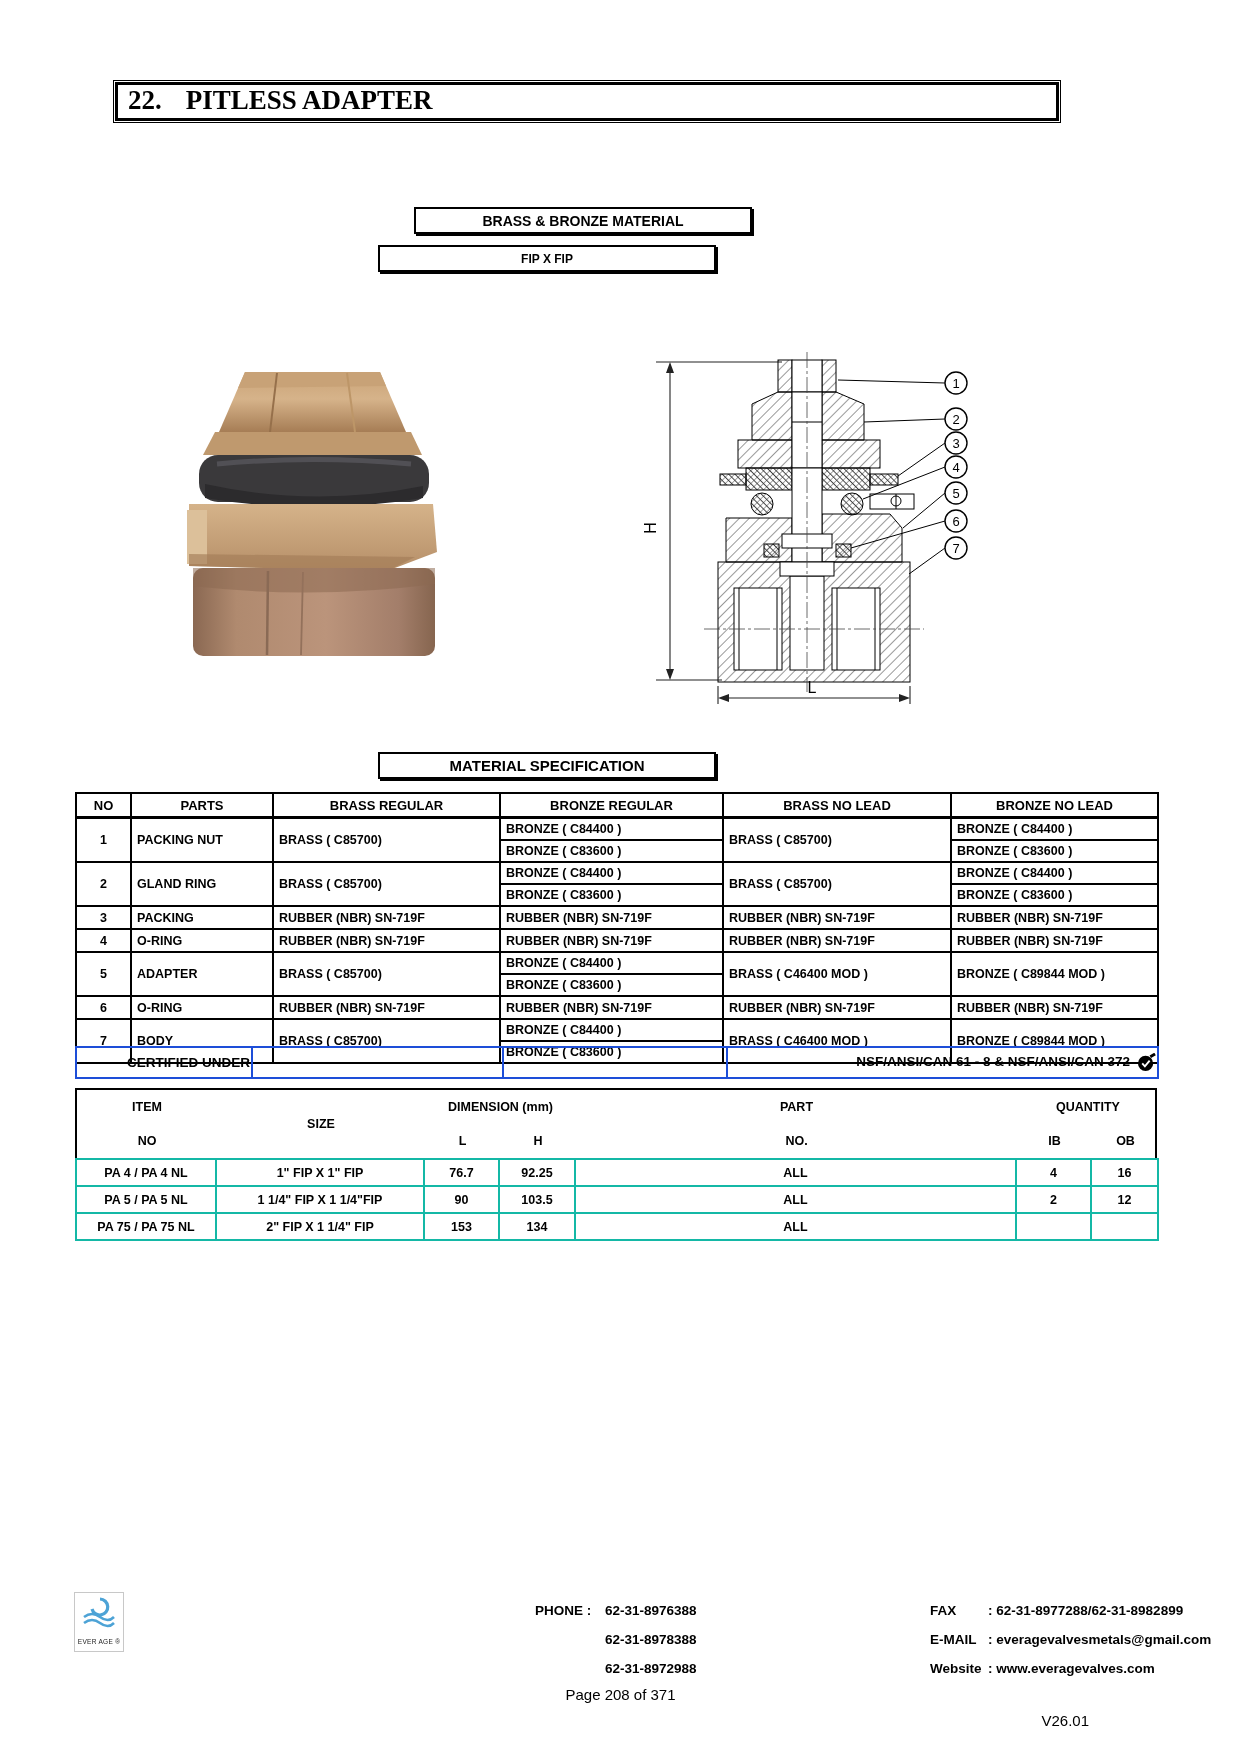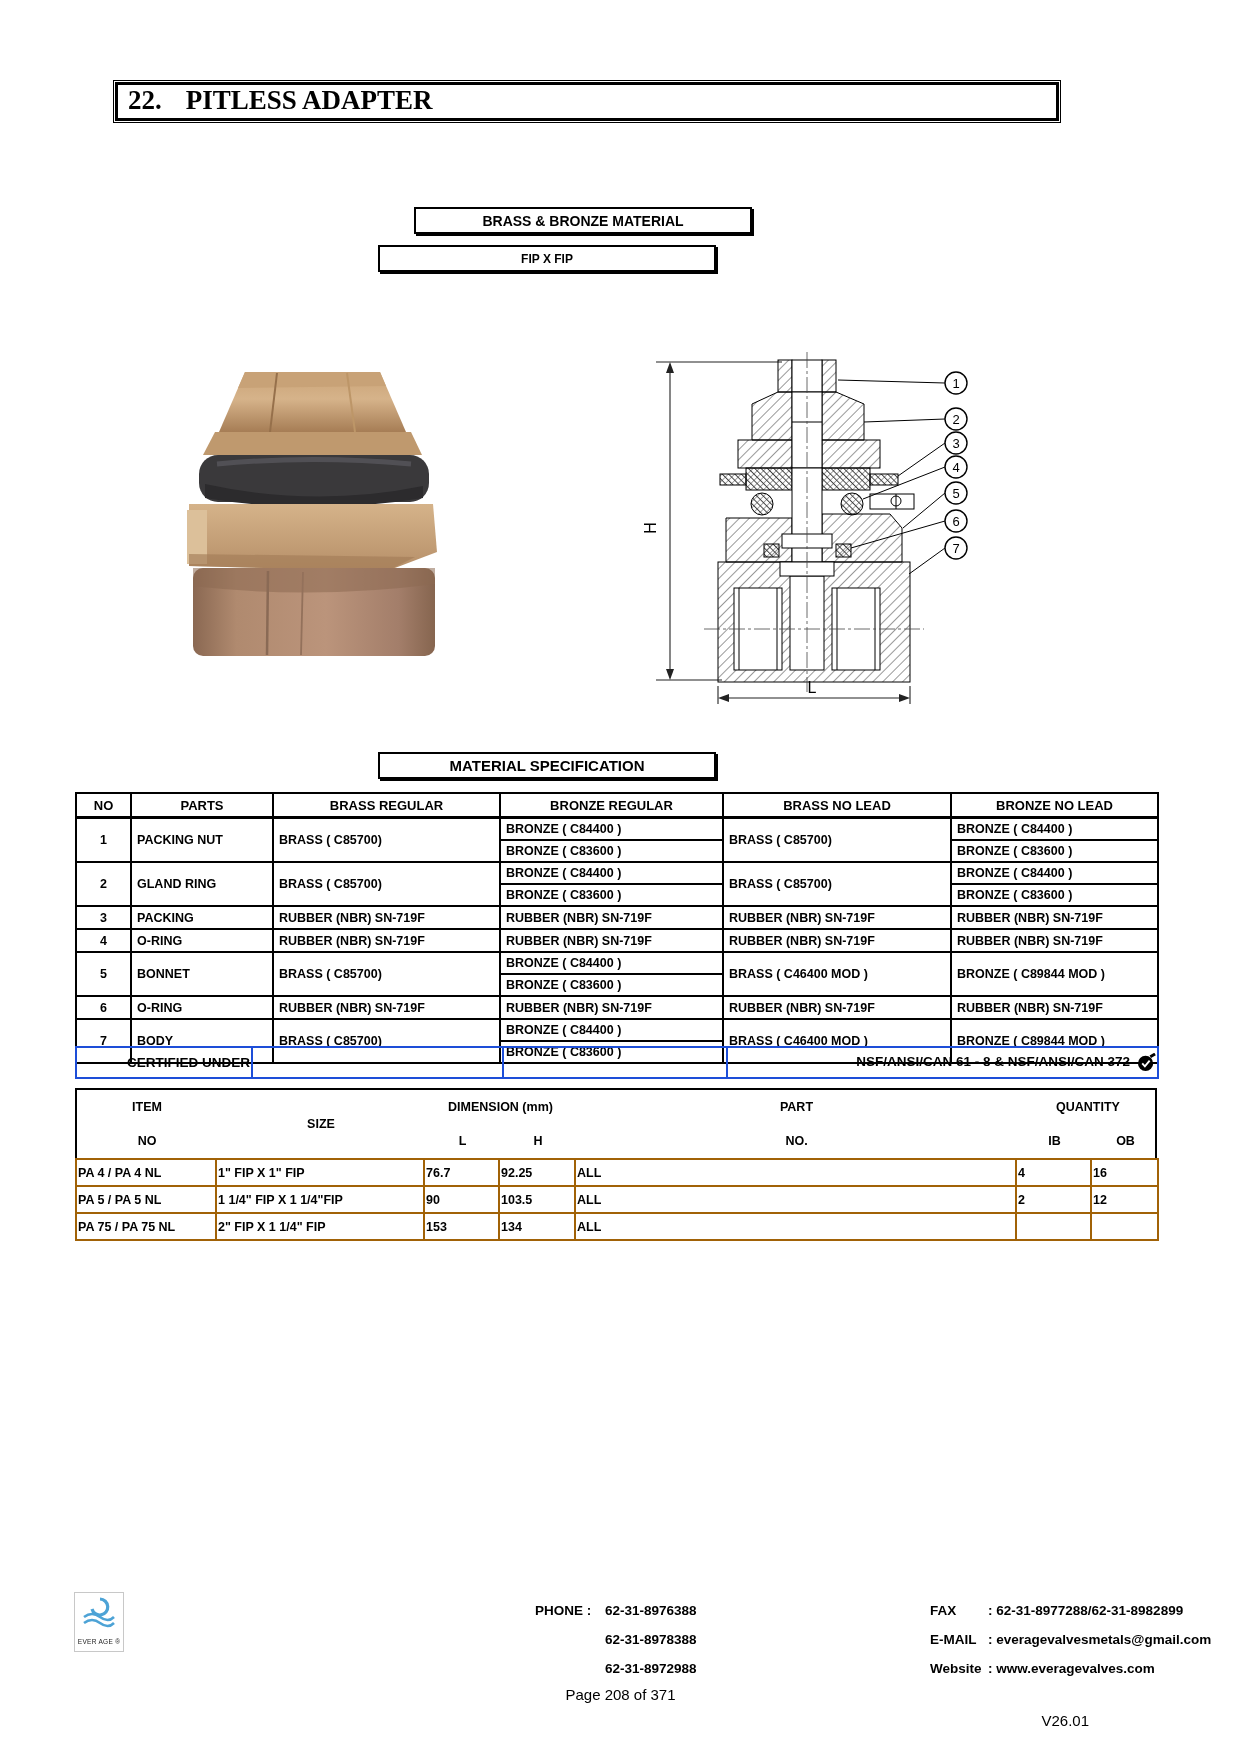--- a/index.html
+++ b/index.html
@@ -69,21 +69,21 @@
   .ih-part   { grid-column:5; grid-row:1; }
   .ih-partno { grid-column:5; grid-row:2; }
   .ih-qty    { grid-column:6 / 8; grid-row:1; }
   .ih-ib     { grid-column:6; grid-row:2; }
   .ih-ob     { grid-column:7; grid-row:2; }
   .item-table {
     position:absolute; left:75px; top:1158px; width:1082px;
     border-collapse:collapse; table-layout:fixed;
     font-size:12.5px; font-weight:bold;
   }
-  .item-table td { border:2px solid #a16207; height:23px; white-space:nowrap; }
+  .item-table td { border:2px solid #14b8a6; height:23px; text-align:center; white-space:nowrap; }
   
   .logo-box {
     position:absolute; left:74px; top:1592px; width:50px; height:60px;
     border:1px solid #c8c8c8; background:#fff; text-align:center; box-sizing:border-box;
   }
   .logo-text { font-size:6.5px; letter-spacing:0.3px; color:#222; display:block; margin-top:1px; }
   .co-block { position:absolute; left:130px; top:1596px; font-size:13.5px; font-weight:bold; line-height:29px; white-space:nowrap; }
   .ph-block { position:absolute; left:516px; top:1596px; font-size:13.5px; font-weight:bold; line-height:29px; white-space:nowrap; }
   .ph-block .lbl { display:inline-block; vertical-align:top; margin-right:10px;margin-left:19px; }
   .ph-vals { display:inline-block; vertical-align:top; }
@@ -298,21 +298,21 @@
       <tr class="single">
         <td class="c">4</td>
         <td>O-RING</td>
         <td>RUBBER (NBR) SN-719F</td>
         <td>RUBBER (NBR) SN-719F</td>
         <td>RUBBER (NBR) SN-719F</td>
         <td>RUBBER (NBR) SN-719F</td>
       </tr>
       <tr>
         <td class="c" rowspan="2">5</td>
-        <td rowspan="2">BONNET</td>
+        <td rowspan="2">ADAPTER</td>
         <td rowspan="2">BRASS ( C85700)</td>
         <td>BRONZE ( C84400 )</td>
         <td rowspan="2">BRASS ( C46400 MOD )</td>
         <td rowspan="2">BRONZE ( C89844 MOD )</td>
       </tr>
       <tr>
         <td>BRONZE ( C83600 )</td>
       </tr>
       <tr class="single">
         <td class="c">6</td>

